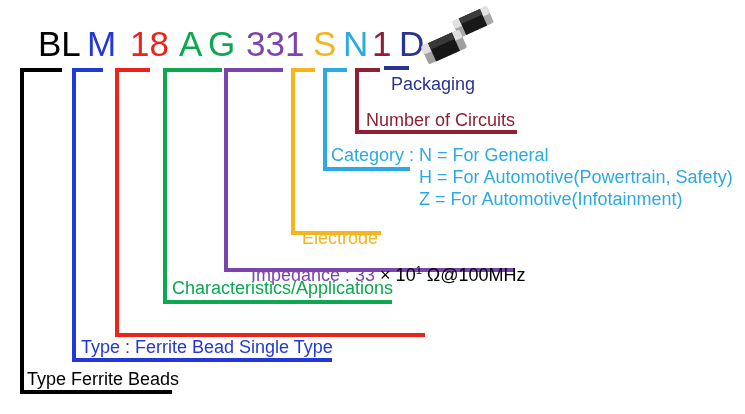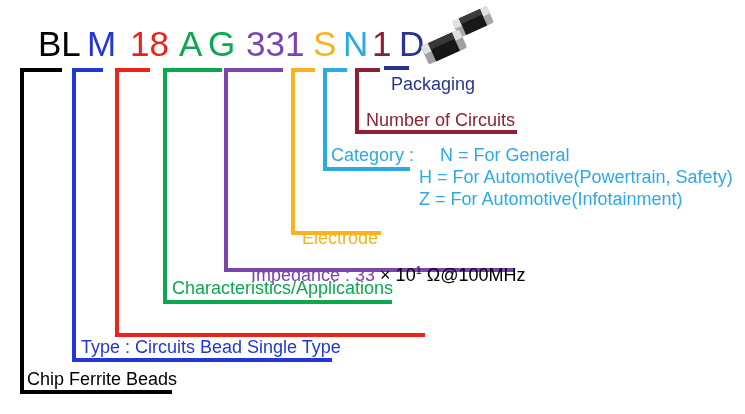--- a/index.html
+++ b/index.html
@@ -79,30 +79,30 @@
       <rect x="-13" y="-10" width="26" height="20" fill="#161616"></rect>
       <rect x="-13" y="-10" width="26" height="7" fill="#383838"></rect>
     </g>
   </svg>
 
   <div class="lbl c-navy" style="left:391px;top:74px">Packaging</div>
 
   <div class="lbl c-maroon" style="left:366px;top:110px">Number of Circuits</div>
 
   <div class="lbl c-cyan" style="left:331px;top:145px">Category :</div>
-  <div class="lbl c-cyan" style="left:440px;top:145px">N = For General</div>
+  <div class="lbl c-cyan" style="left:419px;top:145px">N = For General</div>
   <div class="lbl c-cyan" style="left:419px;top:189px">Z = For Automotive(Infotainment)</div>
   <div class="lbl c-cyan" style="left:419px;top:167px">H = For Automotive(Powertrain, Safety)</div>
 
   <div class="lbl c-gold" style="left:302px;top:228px">Electrode</div>
 
   <div class="lbl" style="left:231px;top:245px">
     <span class="c-purple">Impedance : 33</span><span class="c-black"> × 10</span><sup class="c-black">1</sup><span class="c-black"> Ω@100MHz</span>
   </div>
 
   <div class="lbl c-green" style="left:172px;top:278px">Characteristics/Applications</div>
 
 
-  <div class="lbl c-blue" style="left:81px;top:337px">Type : Circuits Bead Single Type</div>
+  <div class="lbl c-blue" style="left:81px;top:337px">Type : Ferrite Bead Single Type</div>
 
-  <div class="lbl c-black" style="left:27px;top:369px">Chip Ferrite Beads</div>
+  <div class="lbl c-black" style="left:27px;top:369px">Type Ferrite Beads</div>
 
 </div>
 
 </body></html>

